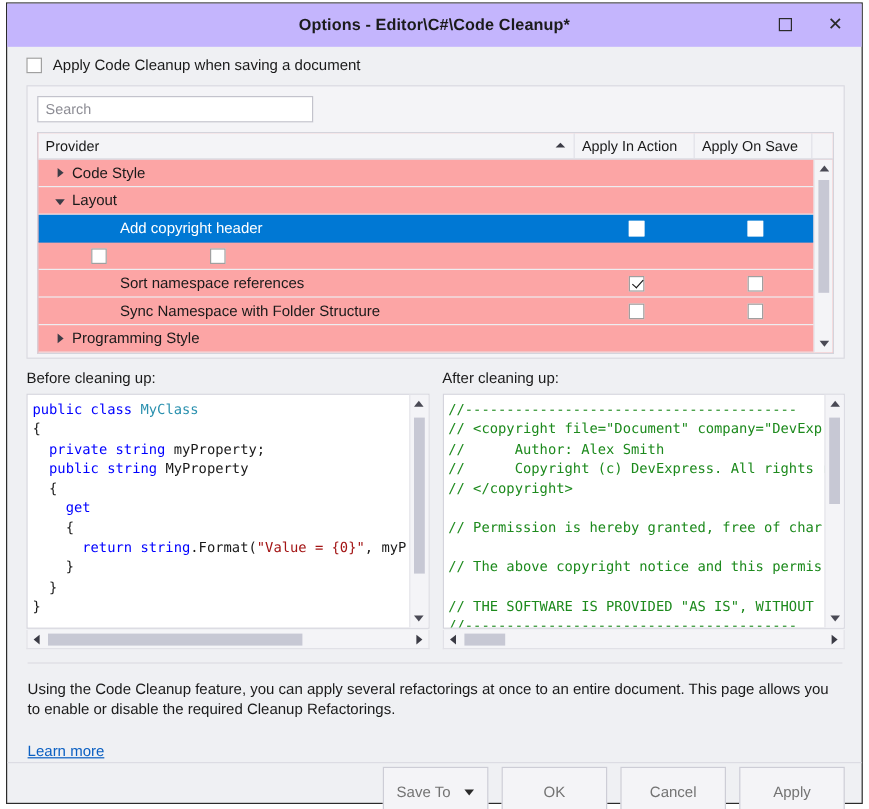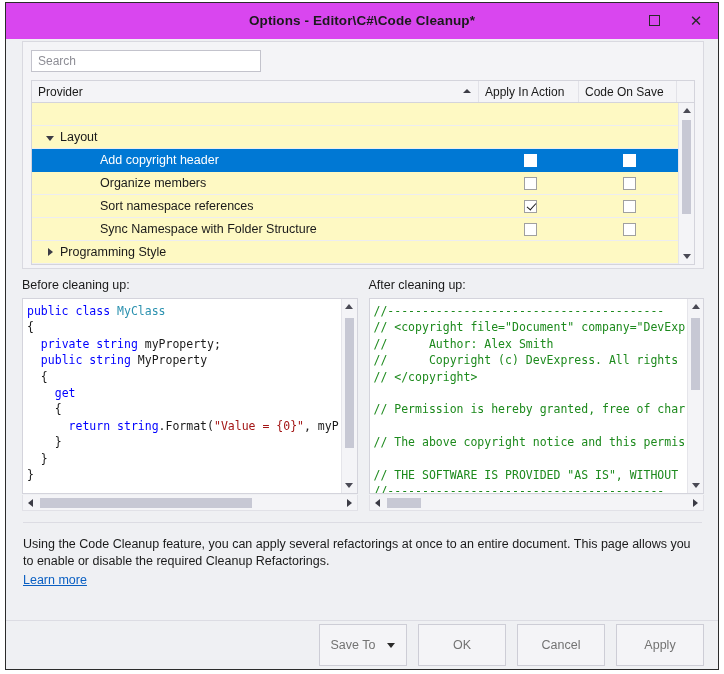--- a/index.html
+++ b/index.html
@@ -27,21 +27,21 @@
     box-sizing: border-box;
     display: flex;
     flex-direction: column;
   }
 
   
   .titlebar {
     height: 36px;
     flex: 0 0 36px;
     position: relative;
-    background: #d946ef;
+    background: #c4b5fd;
   }
   .titlebar .title {
     position: absolute;
     left: 0; right: 0; top: 10px;
     text-align: center;
     font-size: 13.5px;
     font-weight: bold;
     color: #1b1b1b;
     letter-spacing: 0.1px;
   }
@@ -120,21 +120,21 @@
     box-sizing: border-box;
     display: flex;
     align-items: center;
     padding-left: 6px;
     font-size: 12px;
     color: #8d8d95;
     margin-bottom: 8px;
   }
 
   .grid {
-    background: #fef9c3;
+    background: #fca5a5;
     border: 1px solid #d4d4dc;
     box-sizing: border-box;
     height: 185px;
     display: flex;
     flex-direction: column;
     position: relative;
   }
   .grid-head {
     display: flex;
     height: 21px;
@@ -370,21 +370,21 @@
     border-top: 1px solid #dcdce3;
     padding-top: 13px;
     font-size: 12.5px;
     line-height: 17px;
     color: #1a1a1a;
   }
   .learn {
     color: #0a5fc2;
     text-decoration: underline;
     display: inline-block;
-    margin-top: 2px;
+    margin-top: 18px;
     font-size: 12.5px;
     cursor: pointer;
   }
 
   
   .footer {
     margin-top: auto;
     flex: 0 0 auto;
     border-top: 1px solid #dcdce3;
     height: 48px;
@@ -424,47 +424,57 @@
   <div class="titlebar">
     <div class="title">Options - Editor\C#\Code Cleanup*</div>
     <div class="win-btn restore">
       <span class="restore-glyph"></span>
     </div>
     <div class="win-btn close">
       <span class="close-glyph">✕</span>
     </div>
   </div>
 
+  <div class="topcheck-row">
+    <span class="cb"></span>
+    <span class="label">Apply Code Cleanup when saving a document</span>
+  </div>
 
   <div class="gridgroup">
 
     <div class="searchbox">
       <span>Search</span>
     </div>
 
     <div class="grid">
 
       <div class="grid-head">
         <div class="gh provider">
           <span>Provider</span>
           <span class="sort-asc"></span>
         </div>
         <div class="gh c1">
           <span>Apply In Action</span>
         </div>
         <div class="gh c2">
-          <span>Code On Save</span>
+          <span>Apply On Save</span>
         </div>
         <div class="gh cend"></div>
       </div>
 
       <div class="grid-body">
         <div class="rows">
 
           <div class="row">
+            <div class="cell-name indent-1">
+              <span class="expander">
+                  <span class="tri-right"></span>
+                </span>
+              <span>Code Style</span>
+            </div>
             <div class="cell-chk"></div>
             <div class="cell-chk c2"></div>
           </div>
 
           <div class="row">
             <div class="cell-name indent-1">
               <span class="expander">
                   <span class="tri-down"></span>
                 </span>
               <span>Layout</span>
@@ -479,23 +489,20 @@
             </div>
             <div class="cell-chk">
               <span class="cb"></span>
             </div>
             <div class="cell-chk c2">
               <span class="cb"></span>
             </div>
           </div>
 
           <div class="row">
-            <div class="cell-name indent-2">
-              <span>Organize members</span>
-            </div>
             <div class="cell-chk">
               <span class="cb"></span>
             </div>
             <div class="cell-chk c2">
               <span class="cb"></span>
             </div>
           </div>
 
           <div class="row">
             <div class="cell-name indent-2">

